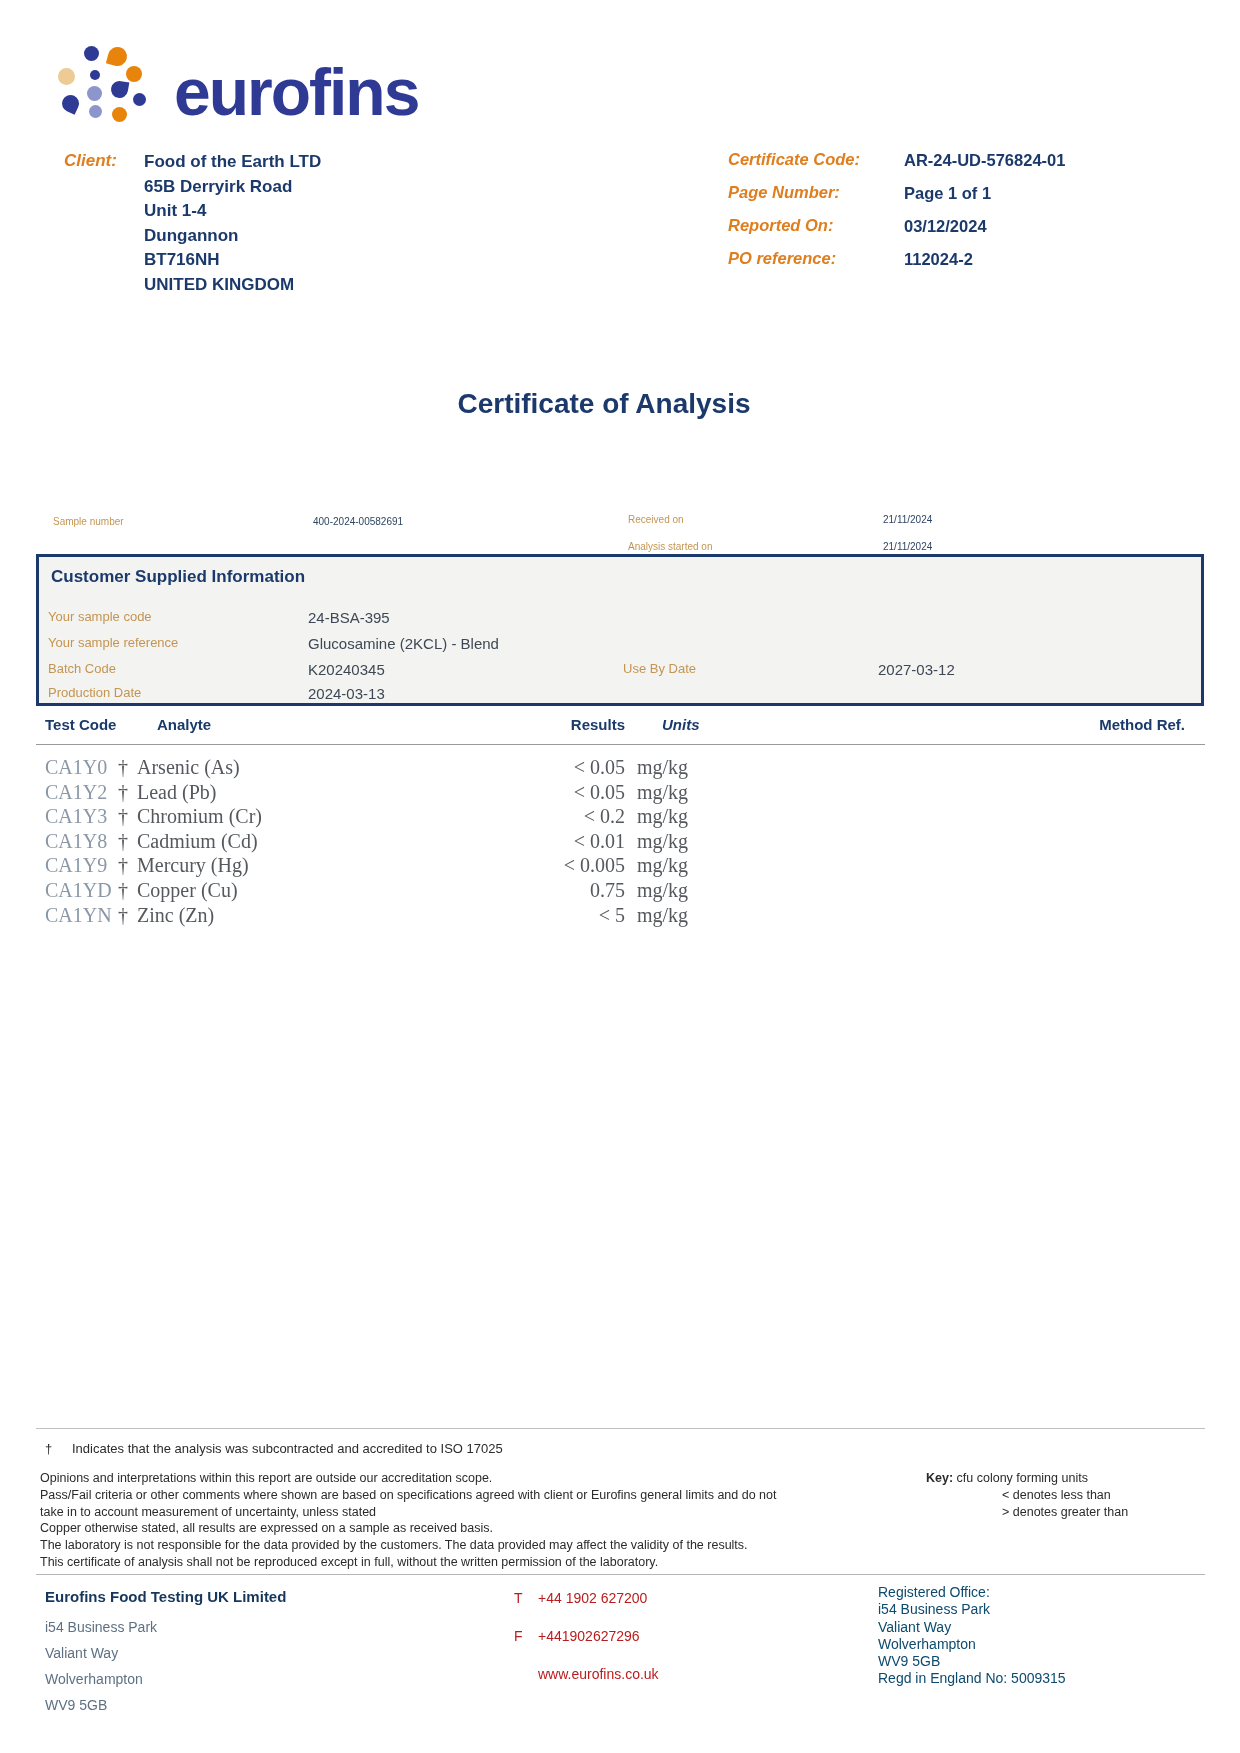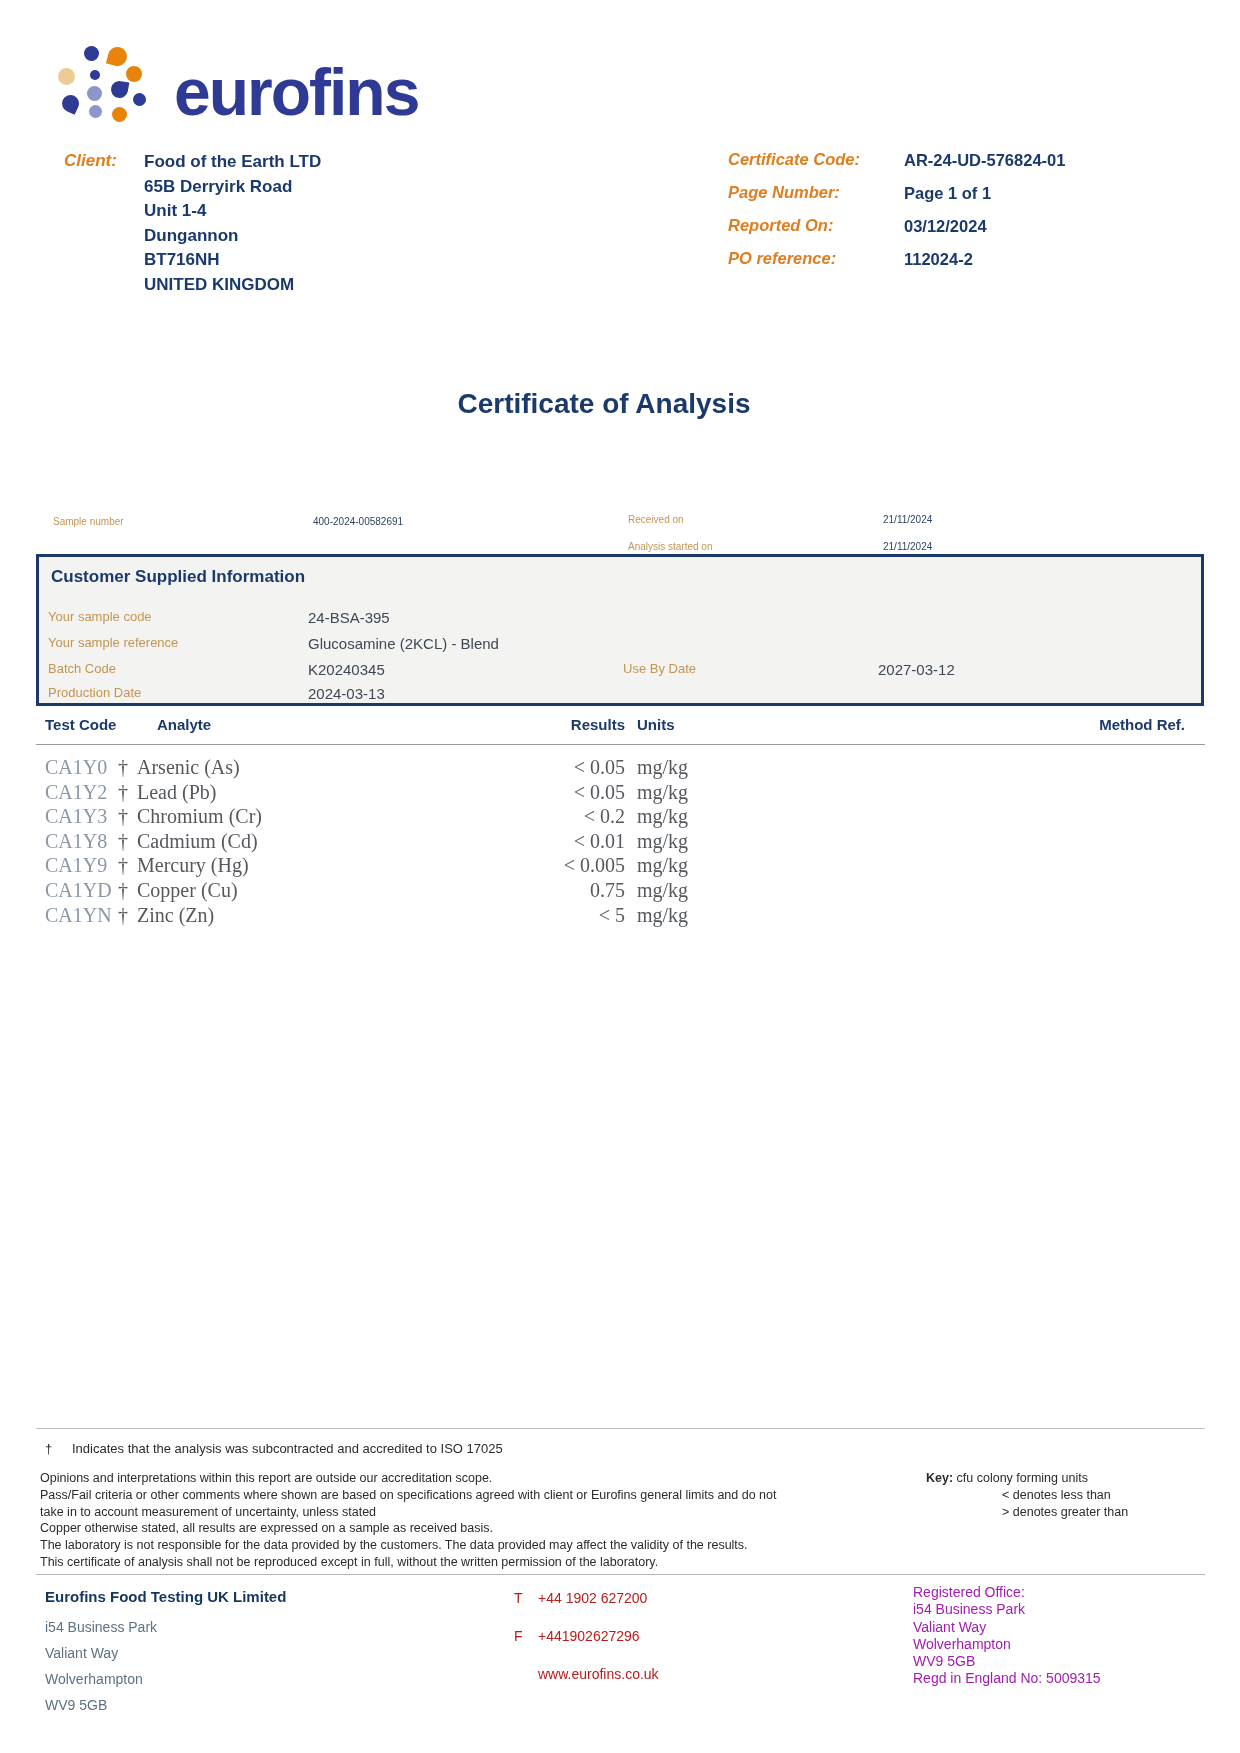--- a/index.html
+++ b/index.html
@@ -63,21 +63,21 @@
   .ubl  { left:584px; top:104px; } .ubv  { left:839px; top:104px; }
   .cr4l { left:9px;   top:128px; } .cr4v { left:269px; top:128px; }
 
   
   .thead { position:absolute; left:0; top:716px; width:1240px; height:22px;
            font-size:15px; font-weight:bold; color:#1B3A6B; }
   .th { position:absolute; }
   .th-code    { left:45px; }
   .th-analyte { left:157px; }
   .th-results { left:475px; width:150px; text-align:right; }
-  .th-units   { left:637px; }
+  .th-units   { left:662px;font-style:italic; }
   .th-method  { left:1035px; width:150px; text-align:right; }
   .header-rule { position:absolute; left:36px; top:744px; width:1169px; height:1px; background:#9a9a9a; }
   .tbody { position:absolute; left:0; top:753px; width:1240px; }
   .rrow { position:relative; height:24.6px; font-size:20px;font-family:Liberation Serif, serif; }
   .rrow span { position:absolute; top:3px; }
   .r-code    { left:45px;  color:#8A97A6; }
   .r-dag     { left:118px; color:#55595E; }
   .r-analyte { left:137px; color:#55595E; }
   .r-result  { left:475px; width:150px; text-align:right; color:#55595E; }
   .r-unit    { left:637px; color:#55595E; }
@@ -95,21 +95,21 @@
 
   
   .footer-rule { position:absolute; left:36px; top:1574px; width:1169px; height:1px; background:#b5b5b5; }
   .f-col1 { position:absolute; left:45px; top:1588px; }
   .f-company { font-size:15px; font-weight:bold; color:#16365C; margin-bottom:14px; }
   .f-col1 .f-line { font-size:14px; color:#5E7183; margin-bottom:10px; }
   .f-col2 { position:absolute; left:514px; top:1590px; font-size:14px; color:#b91c1c; }
   .f-col2 .f-line { margin-bottom:4px; height:19px; }
   .f-col2 .f-line.gap { margin-top:19px; }
   .f-prefix { display:inline-block; width:24px; }
-  .f-col3 { position:absolute; left:913px; top:1584px; font-size:14px; color:#a21caf; line-height:17.3px; }
+  .f-col3 { position:absolute; left:878px; top:1584px; font-size:14px; color:#0c4a6e; line-height:17.3px; }
 </style>
 </head>
 <body>
 
 <div class="page">
 
   <div class="logo">
     <div class="logo-mark">
       <span class="dot d1"></span>
       <span class="dot d2"></span>

